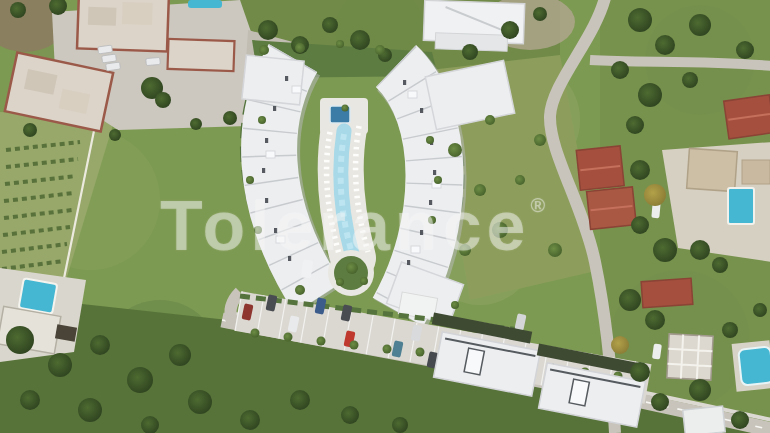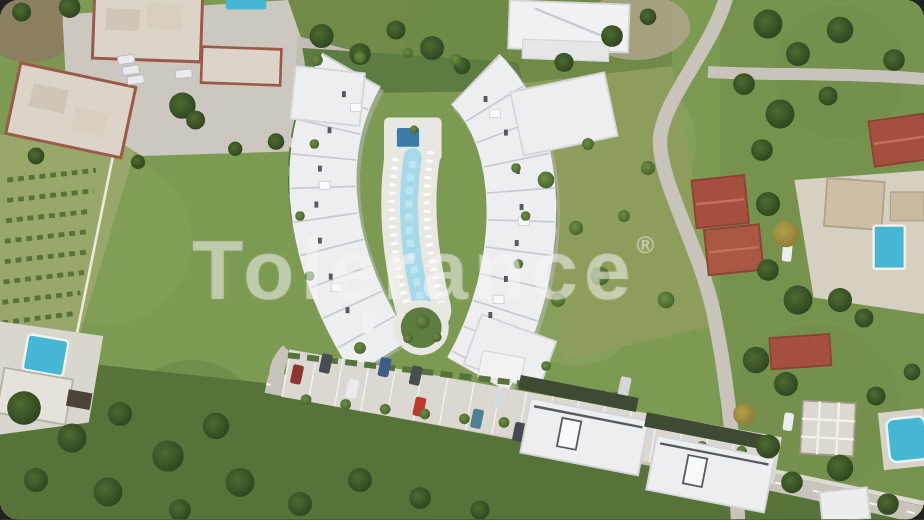--- a/index.html
+++ b/index.html
@@ -1,16 +1,16 @@
 <!DOCTYPE html>
 <html style="--grass_base: #7d9a52; --grass_field: #97a86a; --scrub_field: #8d9e5c; --vegetation_dark: #577339; --tree_green: #4e6b31; --tree_dark: #33491f; --palm_green: #6d8d44; --autumn_yellow: #b3a149; --building_white: #edeef0; --roof_divider: #c3c6ca; --deck_light: #e9e7e1; --pavement: #ccc8c0; --road: #c8c4bb; --road_line: #f7f6f2; --pool_main: #a7d9e8; --pool_spa: #3a7ca6; --pool_villa: #46b7d2; --roof_red: #a5503f; --roof_beige: #dcd4c8; --roof_trim_red: #9b5a49; --hedge_green: #55743d; --car_white: #e9eaeb; --car_red: #c0392f; --car_darkred: #8e3530; --car_blue: #3c5d8c; --car_teal: #4e7f92; --car_dark: #494d52; --watermark_color: rgba(245,245,243,0.45);"><head>
 <meta charset="utf-8">
 <style>
   html,body{margin:0;padding:0;background:#222;font-family:"Liberation Sans", sans-serif;}
-  .canvas{position:relative;width:770px;height:433px;overflow:hidden;background:var(--grass_base,#7d9a52);border-radius:16px;}
+  .canvas{position:relative;width:770px;height:433px;overflow:hidden;background:var(--grass_base,#7d9a52);}
   .canvas svg{position:absolute;left:0;top:0;display:block;}
   
   .f-grass{fill:var(--grass_base)}
   .f-field{fill:var(--grass_field)}
   .f-scrub{fill:var(--scrub_field)}
   .f-wood{fill:var(--vegetation_dark)}
   .f-bldg{fill:var(--building_white)}
   .f-deck{fill:var(--deck_light)}
   .f-pave{fill:var(--pavement)}
   .s-road{stroke:var(--road);fill:none}

